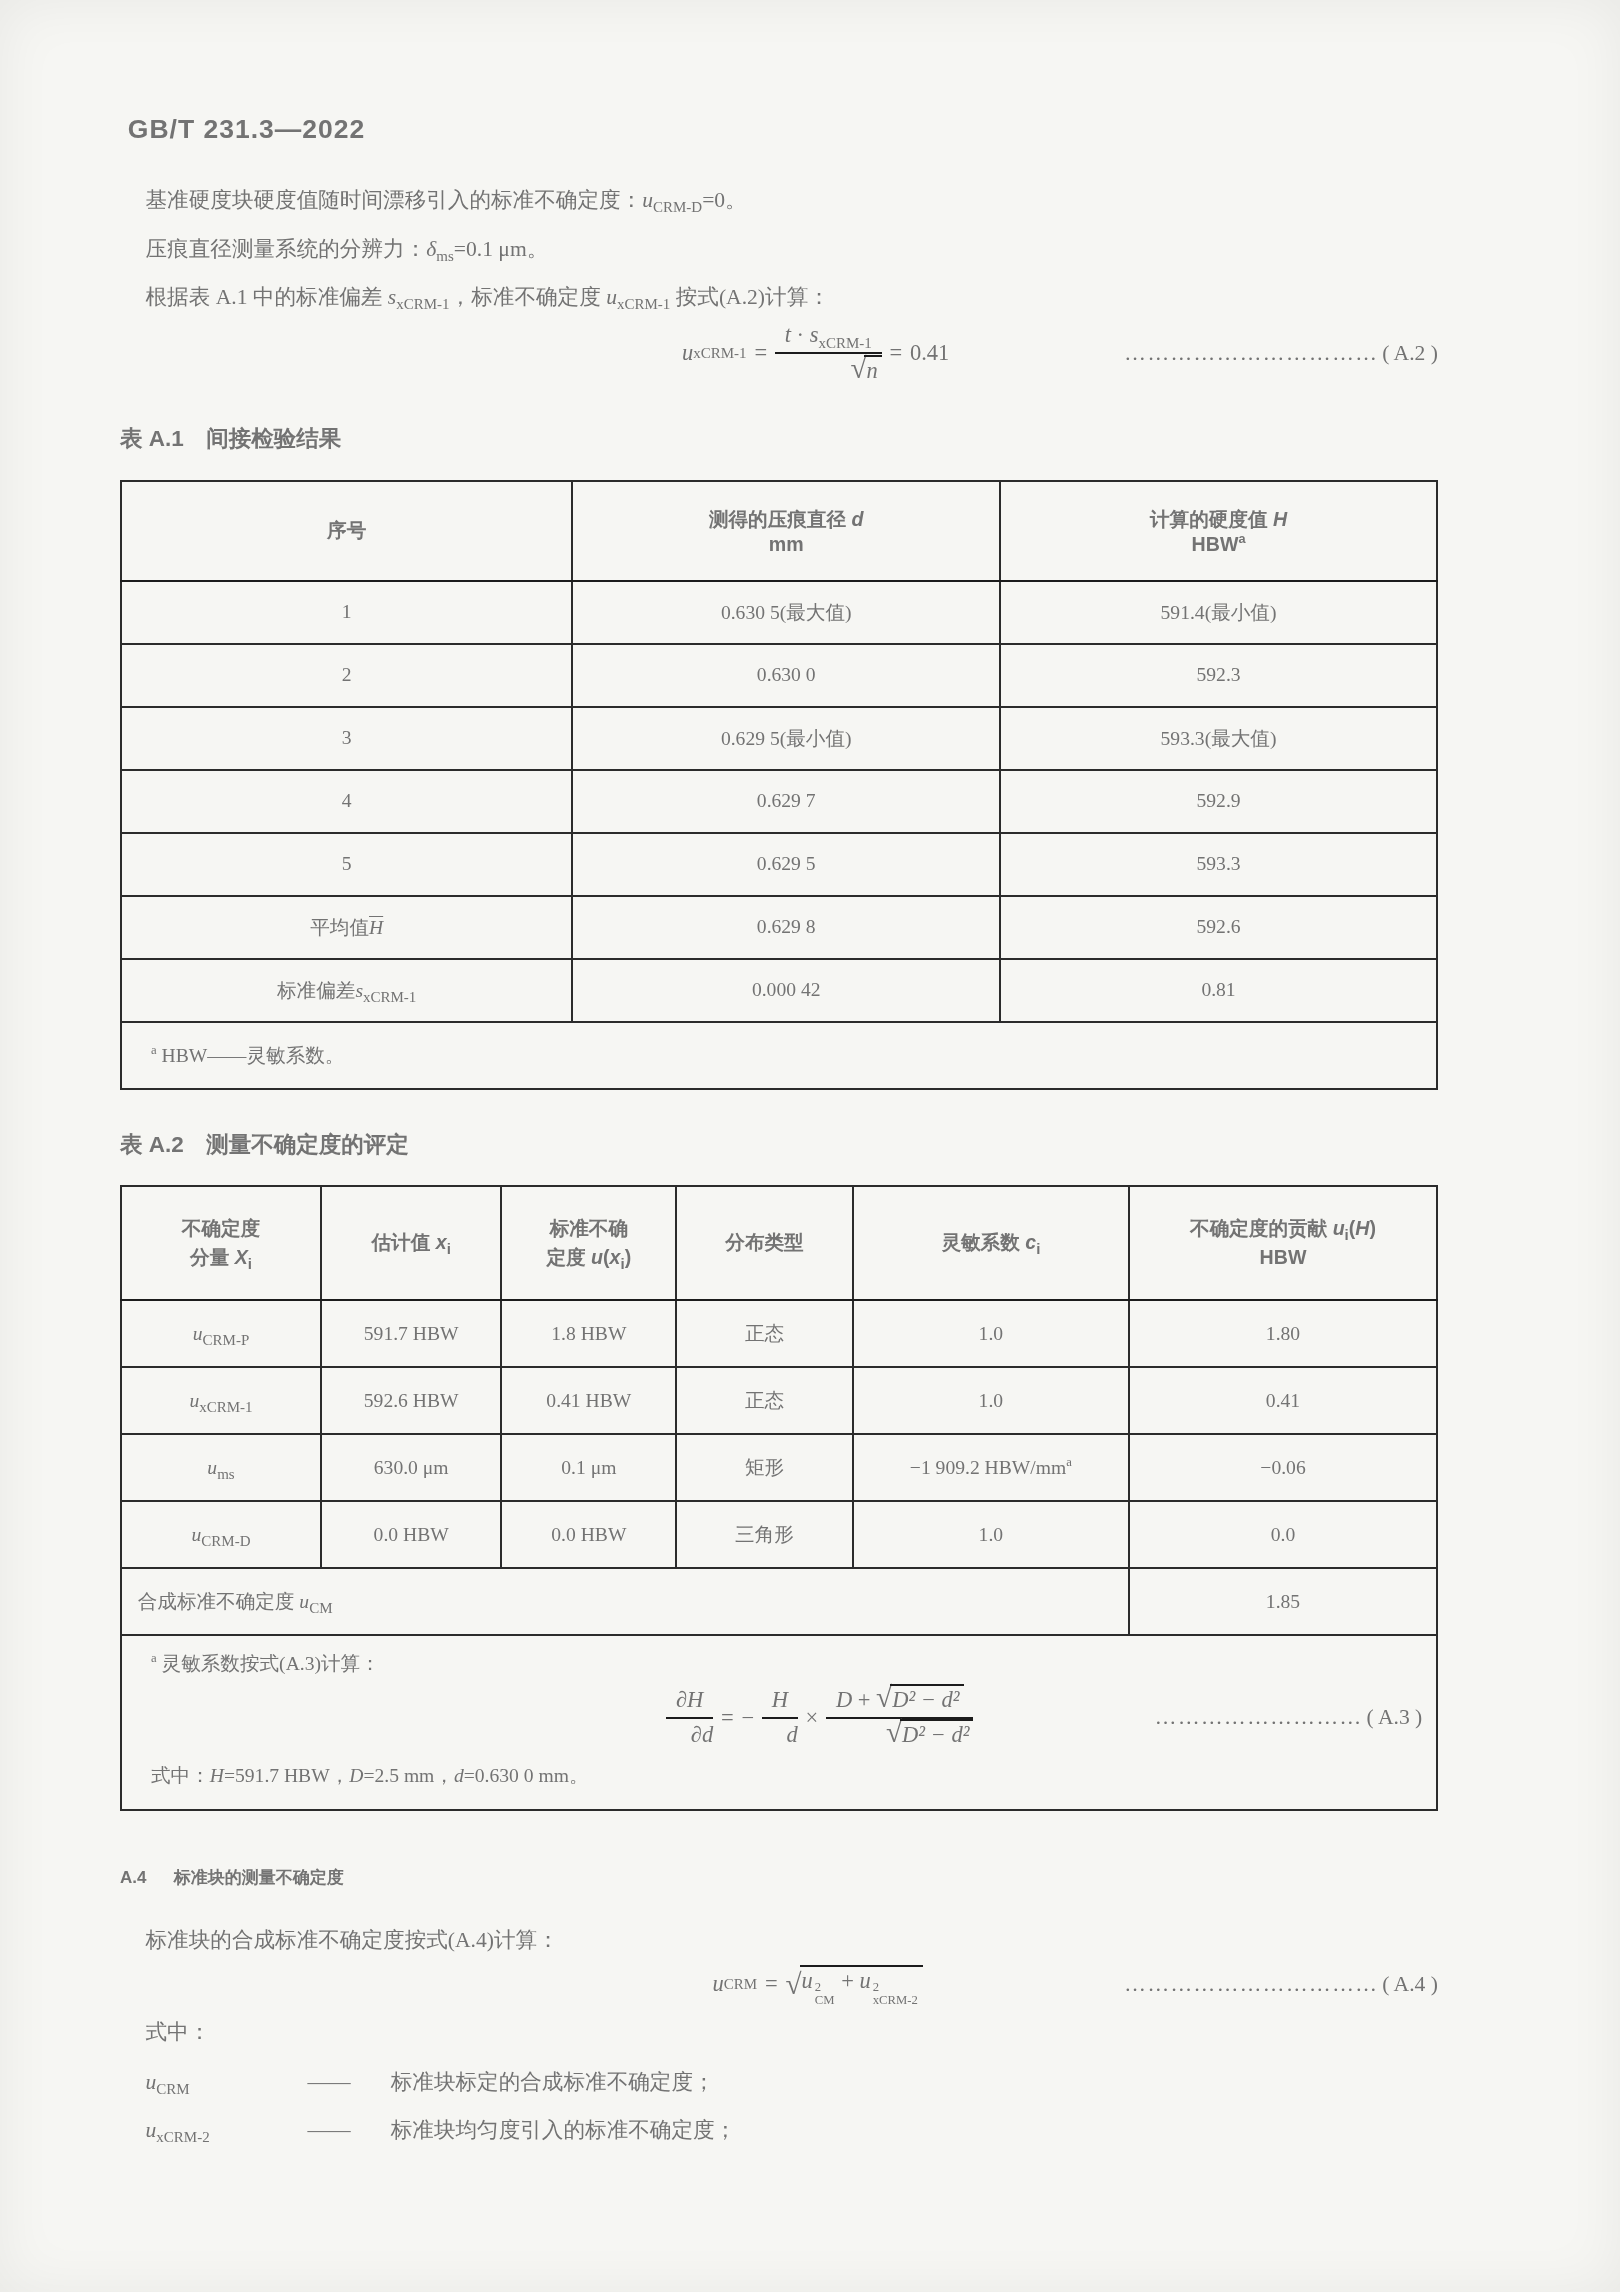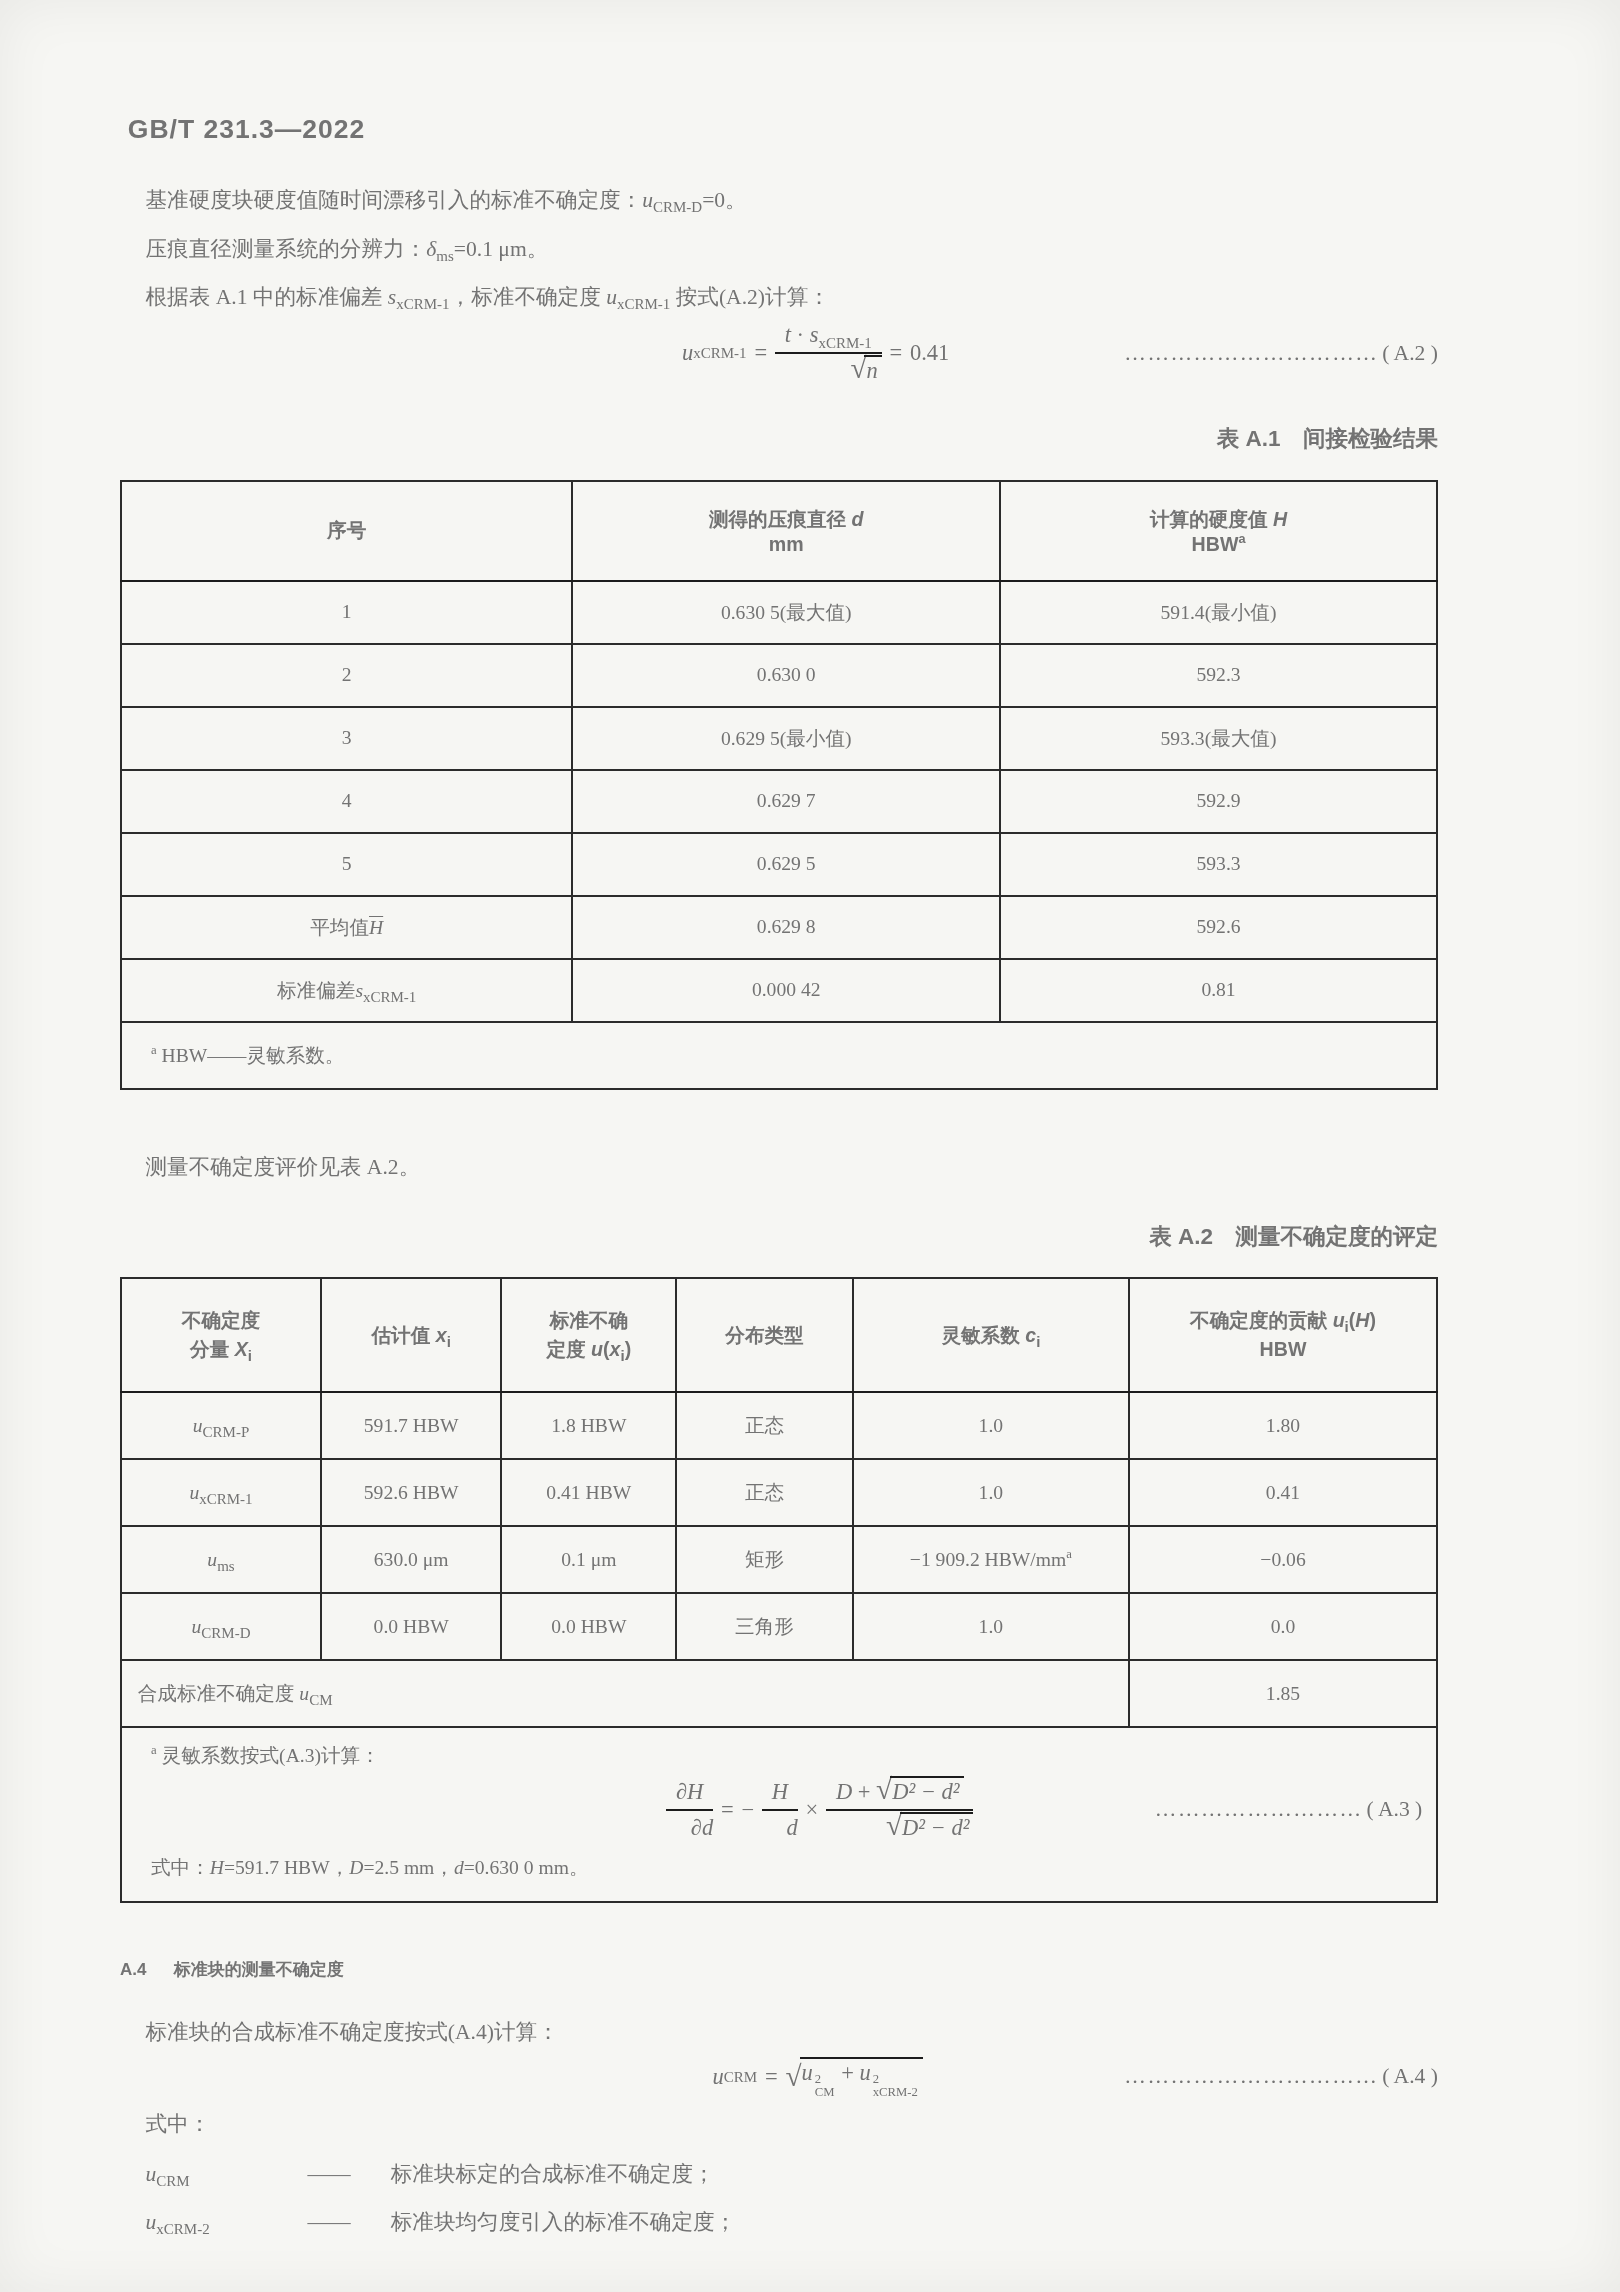--- a/index.html
+++ b/index.html
@@ -27,21 +27,21 @@
   .frac .top{padding:0 9.8px 3.9px;border-bottom:2px solid #1c1c1c;}
   .frac .bot{padding-top:3.9px;}
   .rad{font-size:1.3em;line-height:0.75;margin-right:-2px;}
   .radbody{border-top:2px solid #1c1c1c;padding:1px 3.9px 0 2px;}
   .dots{letter-spacing:1.5px;font-size:21.6px;overflow:hidden;}
   .ftag{font-size:21.6px;margin-left:3.9px;}
   .ss{display:inline-flex;flex-direction:column;align-items:flex-start;font-size:12.7px;
       line-height:1.05;margin:0 1px 0 2px;transform:translateY(2.9px);}
 
   
-  .tbl-title{text-align:right;font-family:"Liberation Sans","DejaVu Sans",sans-serif;
+  .tbl-title{text-align:left;font-family:"Liberation Sans","DejaVu Sans",sans-serif;
              font-weight:bold;font-size:22.5px;margin:39px 0 25.5px;}
   table{width:100%;border-collapse:collapse;table-layout:fixed;
         border:2.9px solid #1c1c1c;font-size:19.6px;}
   th,td{border:2px solid #2b2b2b;text-align:center;vertical-align:middle;padding:2px 5.9px;}
   th{font-family:"Liberation Sans","DejaVu Sans",sans-serif;font-weight:600;
      border-bottom:2.9px solid #1c1c1c;}
   .t1 th{height:94px;}
   .t1 td{height:57px;}
   .t1 .fnote-cell,.t2 .fnote-cell{text-align:left;height:61px;padding-left:29px;}
   .t2 th{height:108px;line-height:1.5;}
@@ -147,21 +147,20 @@
             <td><span>标准偏差</span><span class="it">s</span><sub>xCRM-1</sub></td>
             <td>0.000 42</td>
             <td>0.81</td>
           </tr>
       <tr>
             <td class="fnote-cell" colspan="3"><sup>a</sup><span> HBW——灵敏系数。</span></td>
           </tr>
     </tbody>
       </table>
 
-    <p class="para" style="margin-top:63px;">测量不确定度评价见表 A.2。</p>
 
     <div class="tbl-title">表 A.2　测量不确定度的评定</div>
 
     <table class="t2">
       <colgroup>
           <col style="width:15.2%">
           <col style="width:13.7%">
           <col style="width:13.3%">
           <col style="width:13.4%">
           <col style="width:21%">

